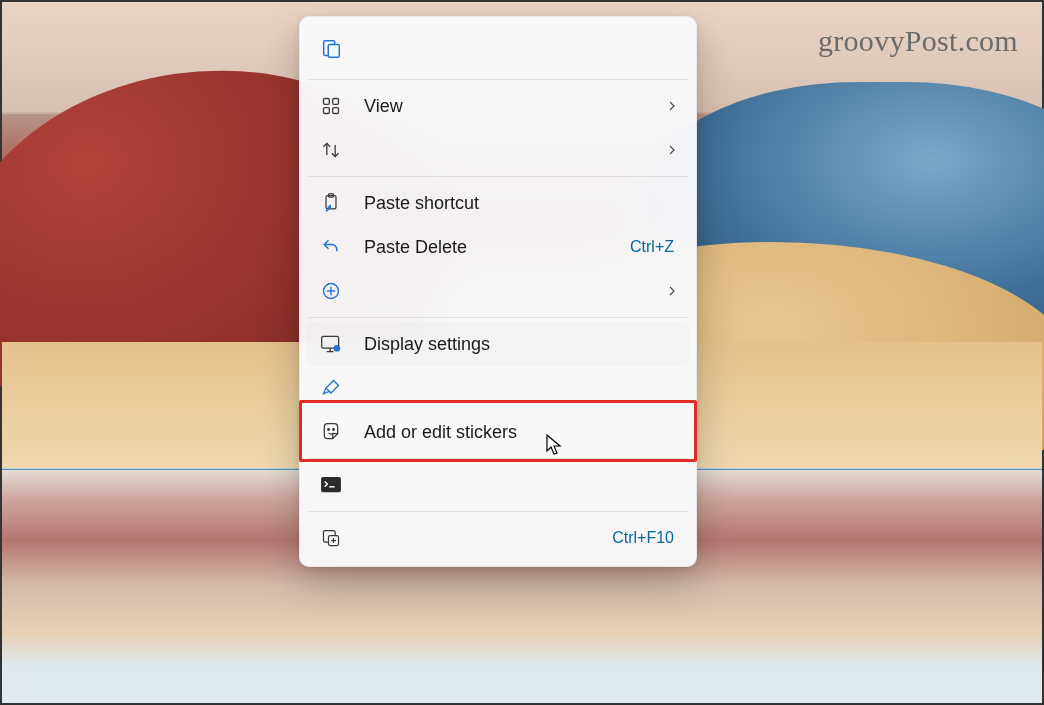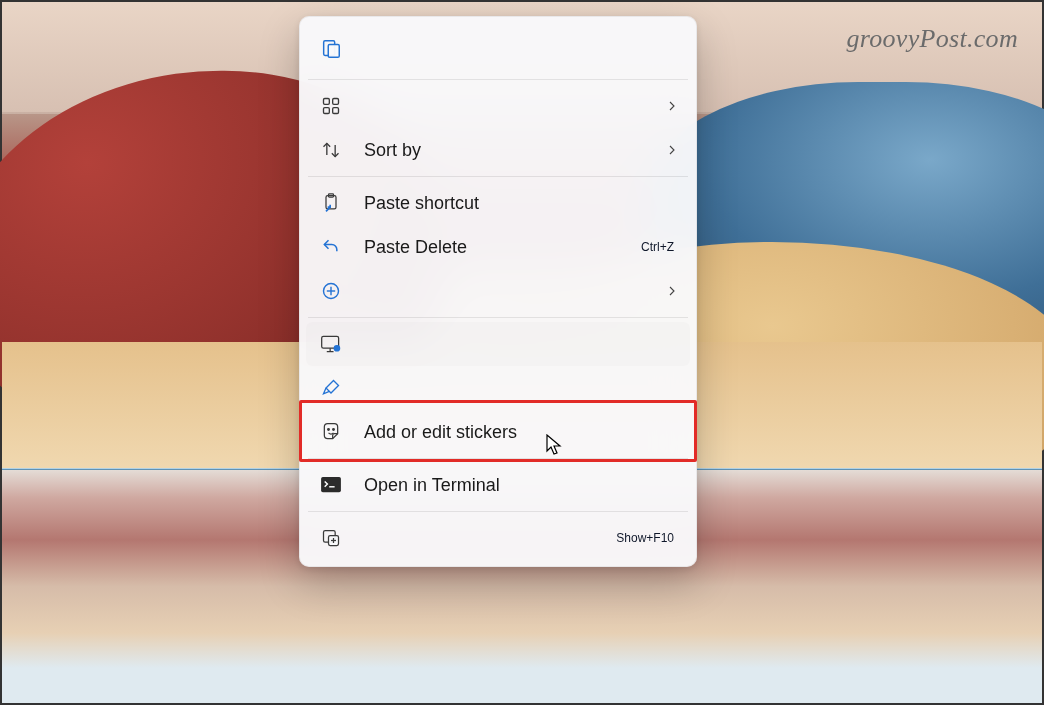--- a/index.html
+++ b/index.html
@@ -26,23 +26,22 @@
   .hill-wheat { position:absolute; top:240px; right:-40px; width:620px; height:280px; background:radial-gradient(ellipse at 50% 30%, #e9c88f 0%, #d9b074 55%, #c89a5c 100%); border-radius:50%; }
   .field { position:absolute; top:340px; left:0; right:0; height:150px; background:linear-gradient(#e5c18c,#f2dcb6); }
   .water { position:absolute; top:466px; left:0; right:0; bottom:0; background:linear-gradient(#e4dcd6 0%, #cfa8a0 12%, #b47770 30%, #d6bca9 50%, #e7d0b4 70%, #dfeaf0 85%); border-top:2px solid #5f92b5; }
   .reflection-line { position:absolute; top:466px; left:0; right:0; height:1px; background:#b3d2e4; }
   
   .watermark {
     position: absolute;
     top: 22px;
     right: 24px;
     font-family: Georgia, "Times New Roman", serif;
-    font-size: 26px;
+    font-size: 30px;
     color: #6b6b6b;
-    font-style: italic;
     letter-spacing: 0.3px;
   }
   
   .context-menu {
     position: absolute;
     top: 14px;
     left: 297px;
     width: 398px;
     background: rgba(249, 249, 251, 0.96);
     border: 1px solid rgba(0,0,0,0.06);
@@ -59,21 +58,21 @@
     padding: 0 12px;
     border-radius: 6px;
     font-size: 18px;
     color: #1a1a1a;
     cursor: default;
     position: relative;
   }
   .menu-row.icon-only { height: 52px; }
   .menu-row .icon-slot { width: 26px; height: 26px; display:flex; align-items:center; justify-content:center; margin-right: 20px; flex-shrink:0; }
   .menu-row .label { flex: 1; }
-  .menu-row .shortcut { color: #0f172a; font-size: 12px; margin-left: auto; margin-right: 4px; }
+  .menu-row .shortcut { color: #0369a1; font-size: 16px; margin-left: auto; margin-right: 4px; }
   .menu-row .chevron { color: #555; margin-left: auto; display:flex; align-items:center; }
   .menu-sep { height: 1px; background: rgba(0,0,0,0.09); margin: 4px 2px; }
   
   .highlight-box {
     position: absolute;
     border: 3px solid #e22b27;
     border-radius: 2px;
     pointer-events: none;
   }
   
@@ -115,37 +114,37 @@
 
     <div class="menu-row">
       <span class="icon-slot">
         <svg width="20" height="20" viewBox="0 0 24 24" fill="none" stroke="#3a3a3a" stroke-width="1.6">
           <rect x="3" y="3" width="7" height="7" rx="1.5"></rect>
             <rect x="14" y="3" width="7" height="7" rx="1.5"></rect>
           <rect x="3" y="14" width="7" height="7" rx="1.5"></rect>
             <rect x="14" y="14" width="7" height="7" rx="1.5"></rect>
         </svg>
       </span>
+      <span class="label">View</span>
       <span class="chevron">
         <svg width="12" height="12" viewBox="0 0 24 24" fill="none" stroke="#444" stroke-width="2.2">
             <polyline points="8 4 16 12 8 20"></polyline>
           </svg>
       </span>
     </div>
 
     <div class="menu-row">
       <span class="icon-slot">
         <svg width="20" height="20" viewBox="0 0 24 24" fill="none" stroke="#3a3a3a" stroke-width="1.6">
           <path d="M7 4v14"></path>
             <polyline points="3 8 7 4 11 8"></polyline>
           <path d="M17 20V6"></path>
             <polyline points="13 16 17 20 21 16"></polyline>
         </svg>
       </span>
-      <span class="label">Sort by</span>
       <span class="chevron">
         <svg width="12" height="12" viewBox="0 0 24 24" fill="none" stroke="#444" stroke-width="2.2">
             <polyline points="8 4 16 12 8 20"></polyline>
           </svg>
       </span>
     </div>
 
 
     <div class="menu-sep"></div>
 
@@ -192,20 +191,21 @@
     <div class="menu-row" style="background:rgba(0,0,0,0.015);">
       <span class="icon-slot">
         <svg width="22" height="20" viewBox="0 0 26 22" fill="none" stroke="#3a3a3a" stroke-width="1.5">
           <rect x="2" y="2" width="20" height="14" rx="2"></rect>
             <line x1="8" y1="20" x2="16" y2="20"></line>
             <line x1="12" y1="16" x2="12" y2="20"></line>
           <circle cx="20" cy="16" r="3.2" fill="#2473d4" stroke="#2473d4"></circle>
           <path d="M20 13.5v5 M17.5 16h5 M18.2 14.2l3.6 3.6 M21.8 14.2l-3.6 3.6" stroke="#2473d4" stroke-width="1"></path>
         </svg>
       </span>
+      <span class="label">Display settings</span>
     </div>
 
     <div class="menu-row">
       <span class="icon-slot">
         <svg width="20" height="20" viewBox="0 0 24 24" fill="none" stroke="#2473d4" stroke-width="1.6">
           <path d="M15 3l6 6-9 9-6-6z"></path>
             <path d="M6 12l-3 7 7-3"></path>
         </svg>
       </span>
     </div>
@@ -226,35 +226,34 @@
     <div class="menu-sep"></div>
 
     <div class="menu-row">
       <span class="icon-slot">
         <svg width="22" height="18" viewBox="0 0 24 20">
           <rect x="1" y="1" width="22" height="17" rx="2" fill="#2b2b2b"></rect>
           <polyline points="5 6 8 9 5 12" fill="none" stroke="#fff" stroke-width="1.6"></polyline>
           <line x1="10" y1="12" x2="16" y2="12" stroke="#fff" stroke-width="1.6"></line>
         </svg>
       </span>
-      <span class="label">Open in Terminal</span>
     </div>
 
     <div class="menu-sep"></div>
 
     <div class="menu-row">
       <span class="icon-slot">
         <svg width="20" height="20" viewBox="0 0 24 24" fill="none" stroke="#3a3a3a" stroke-width="1.5">
           <rect x="3" y="3" width="14" height="14" rx="2"></rect>
           <rect x="9" y="9" width="12" height="12" rx="2" fill="rgba(249,249,251,0.96)"></rect>
           <line x1="12" y1="15" x2="18" y2="15"></line>
             <line x1="15" y1="12" x2="15" y2="18"></line>
         </svg>
       </span>
-      <span class="shortcut">Show+F10</span>
+      <span class="shortcut">Ctrl+F10</span>
     </div>
 
   </div>
 
   <div class="highlight-box" style="top:398px; left:297px; width:398px; height:62px;"></div>
 
   <div class="cursor" style="top:432px; left:544px;">
     <svg width="18" height="24" viewBox="0 0 18 24">
       <path d="M1 1 L1 17 L5 13 L8 20 L11 19 L8 12 L14 12 Z" fill="#fff" stroke="#000" stroke-width="1.2"></path>
     </svg>

